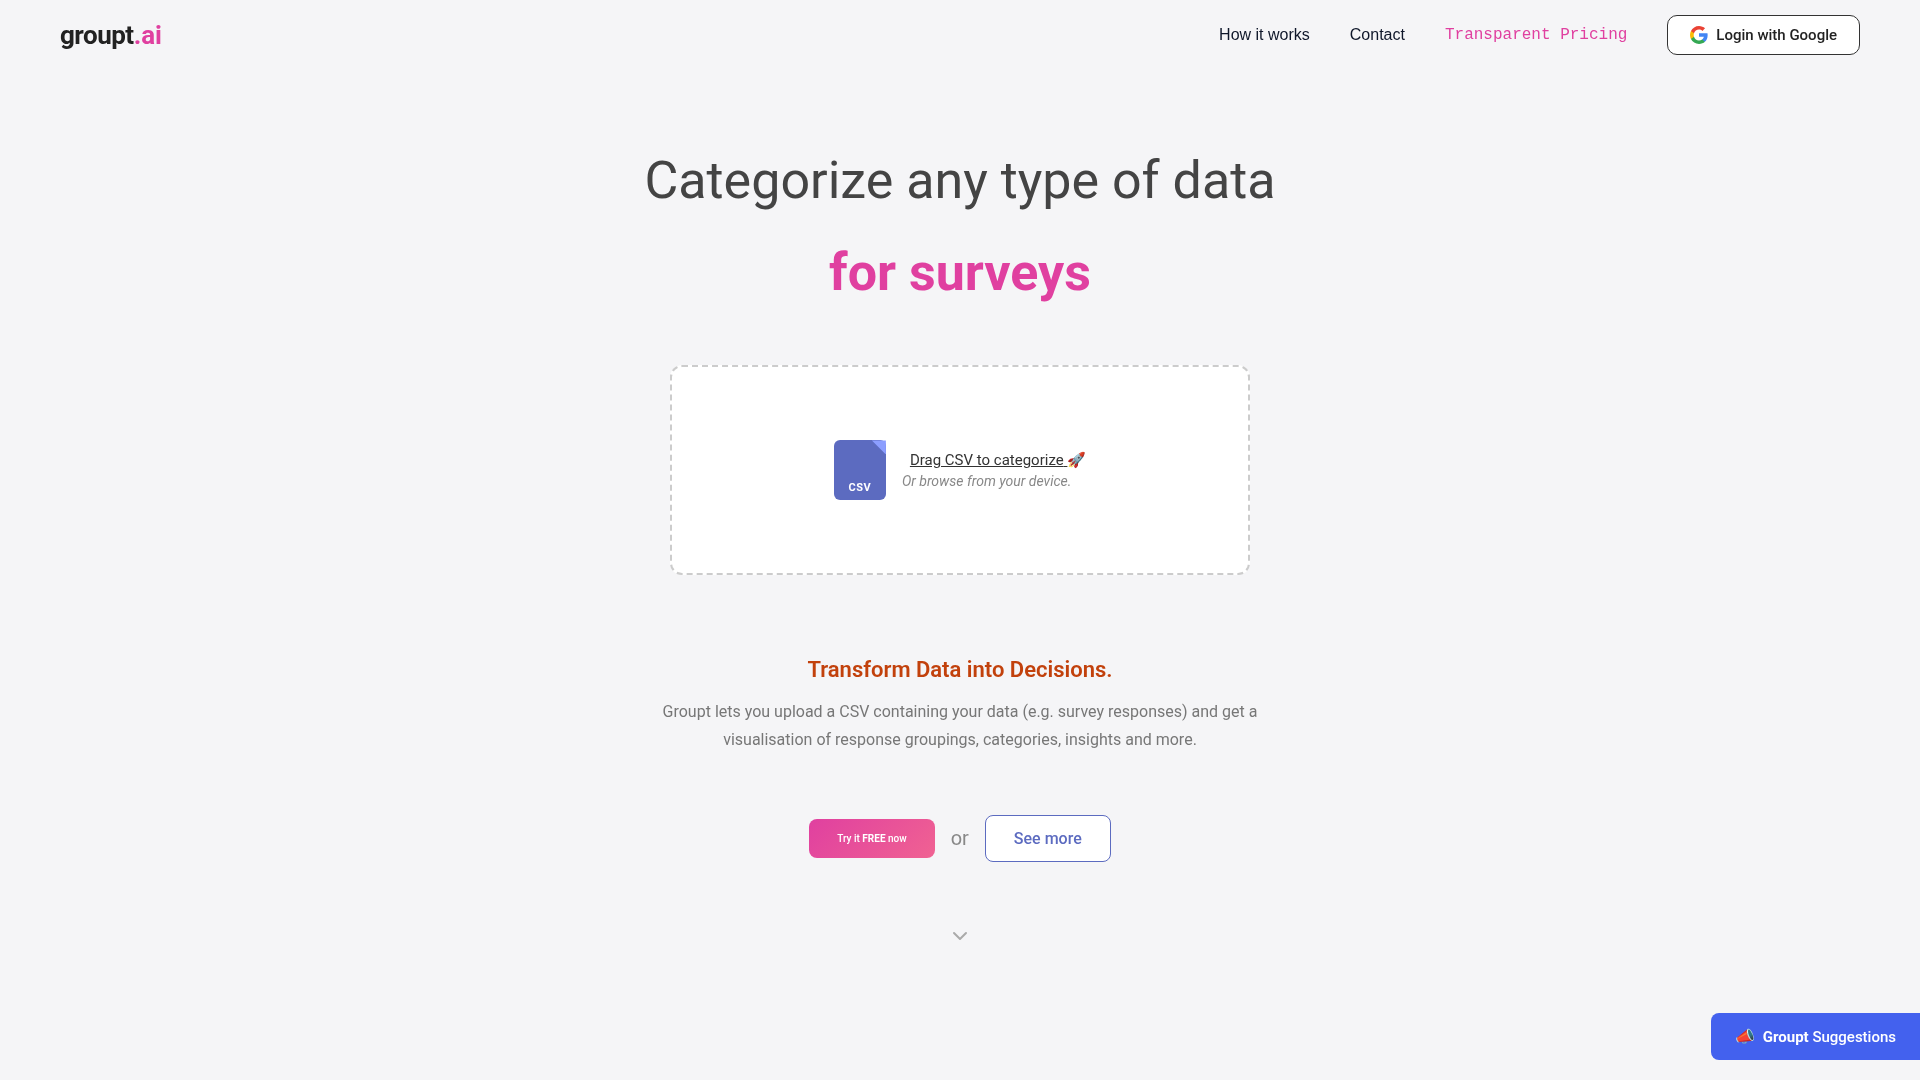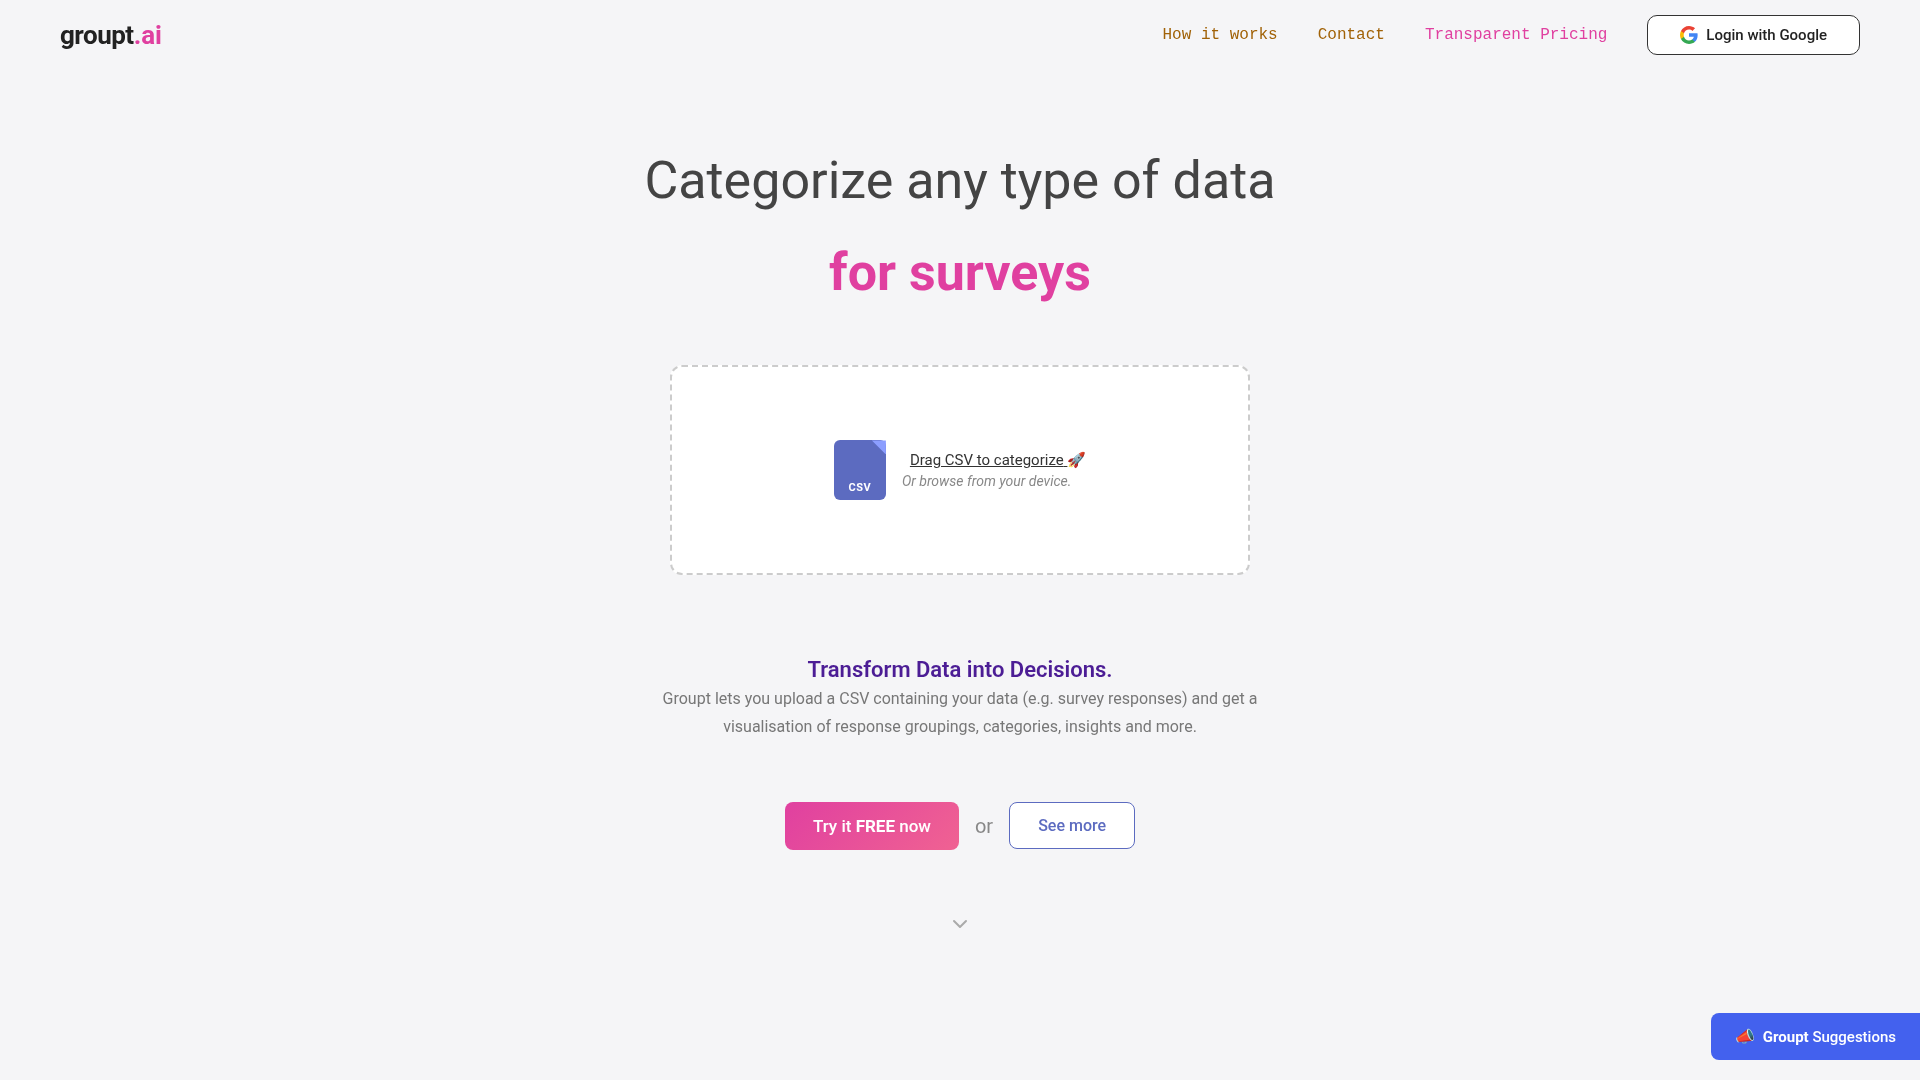--- a/index.html
+++ b/index.html
@@ -54,44 +54,44 @@
     }
 
     nav {
       display: flex;
       align-items: center;
       gap: 40px;
     }
 
     .nav-link {
       font-size: 16px;
-      color: #a16207;
+      color: #0f172a;
+      text-decoration: none;
+      cursor: pointer;
+      background: none;
+      border: none;
+      font-family: Liberation Sans, sans-serif;
+    }
+
+    .nav-link-pricing {
+      font-size: 16px;
+      color: #e040a0;
       text-decoration: none;
       cursor: pointer;
       background: none;
       border: none;
       font-family: Liberation Mono, monospace;
-    }
-
-    .nav-link-pricing {
-      font-size: 16px;
-      color: #e040a0;
-      text-decoration: none;
-      cursor: pointer;
-      background: none;
-      border: none;
-      font-family: Liberation Mono, monospace;
       font-weight: 500;
     }
 
     .login-btn {
       display: flex;
       align-items: center;
       gap: 8px;
-      padding: 10px 32px;
+      padding: 10px 22px;
       border: 1.5px solid #333;
       border-radius: 10px;
       background: white;
       font-size: 15px;
       font-weight: 500;
       color: #222;
       cursor: pointer;
       font-family: inherit;
     }
 
@@ -212,22 +212,22 @@
     
     .description-section {
       text-align: center;
       max-width: 640px;
       margin-bottom: 40px;
     }
 
     .description-title {
       font-size: 22px;
       font-weight: 600;
-      color: #4c1d95;
-      margin-bottom: 3px;
+      color: #c2410c;
+      margin-bottom: 16px;
     }
 
     .description-text {
       font-size: 16px;
       color: #777;
       line-height: 1.7;
     }
 
     
     .cta-row {
@@ -236,21 +236,21 @@
       gap: 16px;
       margin-bottom: 40px;
     }
 
     .btn-try-free {
       padding: 14px 28px;
       background: linear-gradient(135deg, #e040a0, #f06292);
       border: none;
       border-radius: 8px;
       color: white;
-      font-size: 17px;
+      font-size: 10px;
       font-weight: 500;
       cursor: pointer;
       font-family: inherit;
       text-align: center;
     }
 
     .btn-try-free .bold-text {
       font-weight: 700;
     }
 

